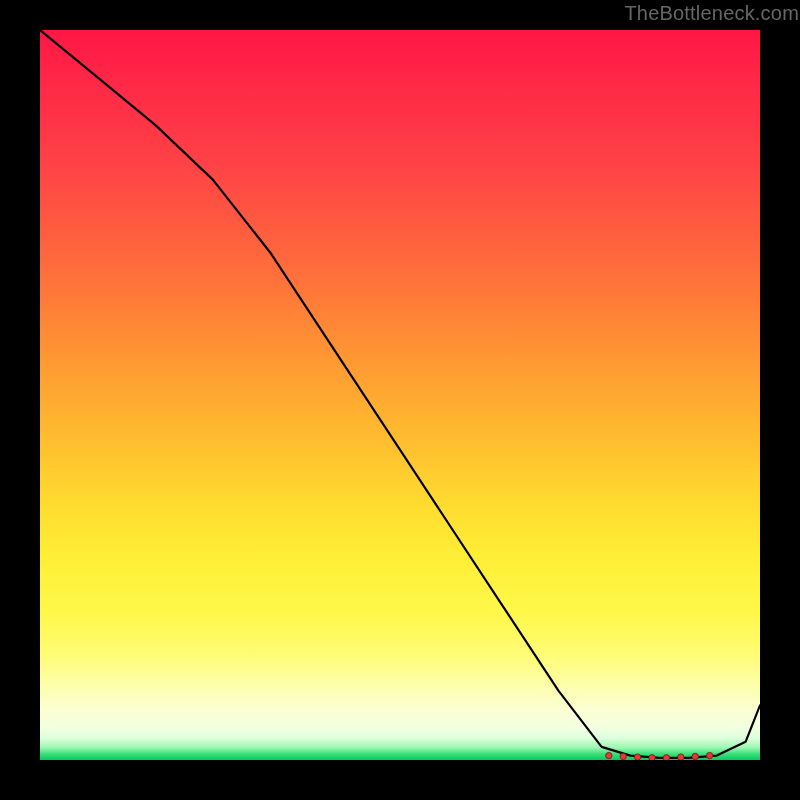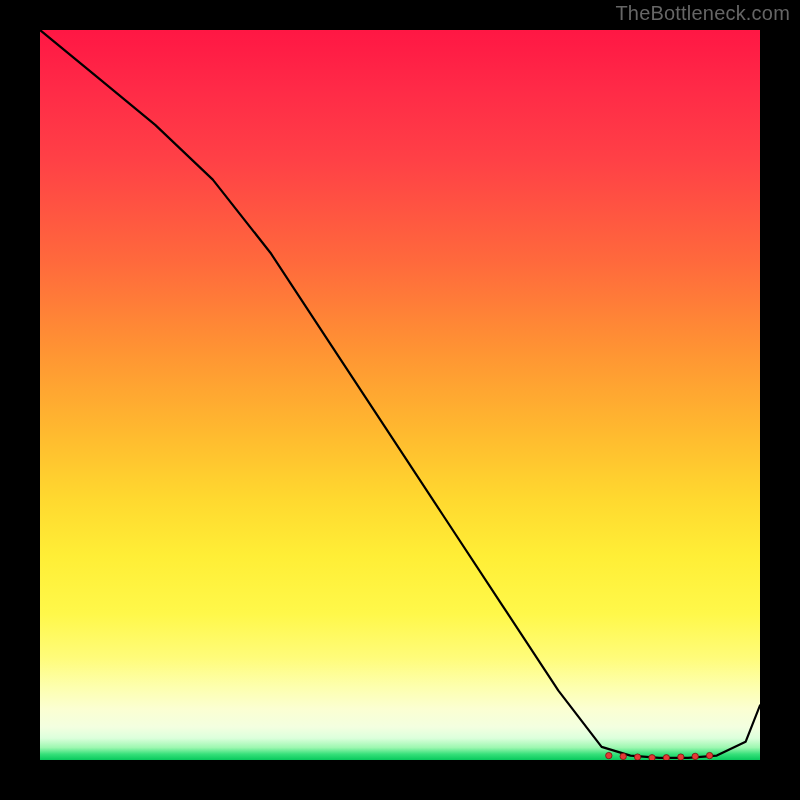--- a/index.html
+++ b/index.html
@@ -13,21 +13,21 @@
   }
   .frame {
     position: relative;
     width: 800px;
     height: 800px;
     background: #000;
   }
   .watermark {
     position: absolute;
     top: 2px;
-    right: 10px;
+    right: 1px;
     color: #666;
     font-size: 20px;
     font-weight: 500;
     letter-spacing: 0.2px;
   }
   .plot-area {
     position: absolute;
     left: 40px;
     top: 30px;
     width: 720px;

